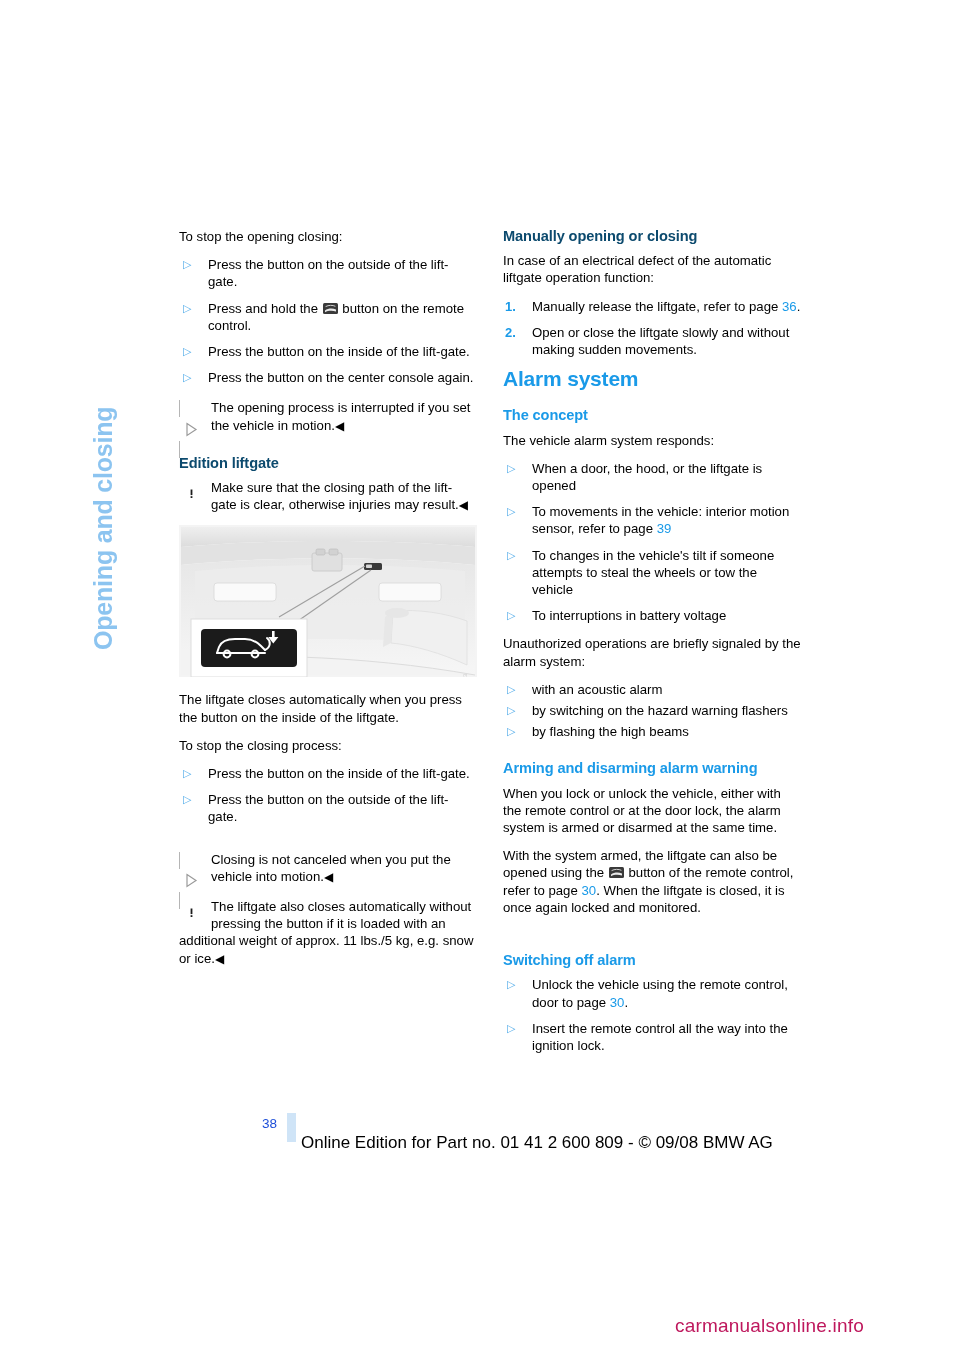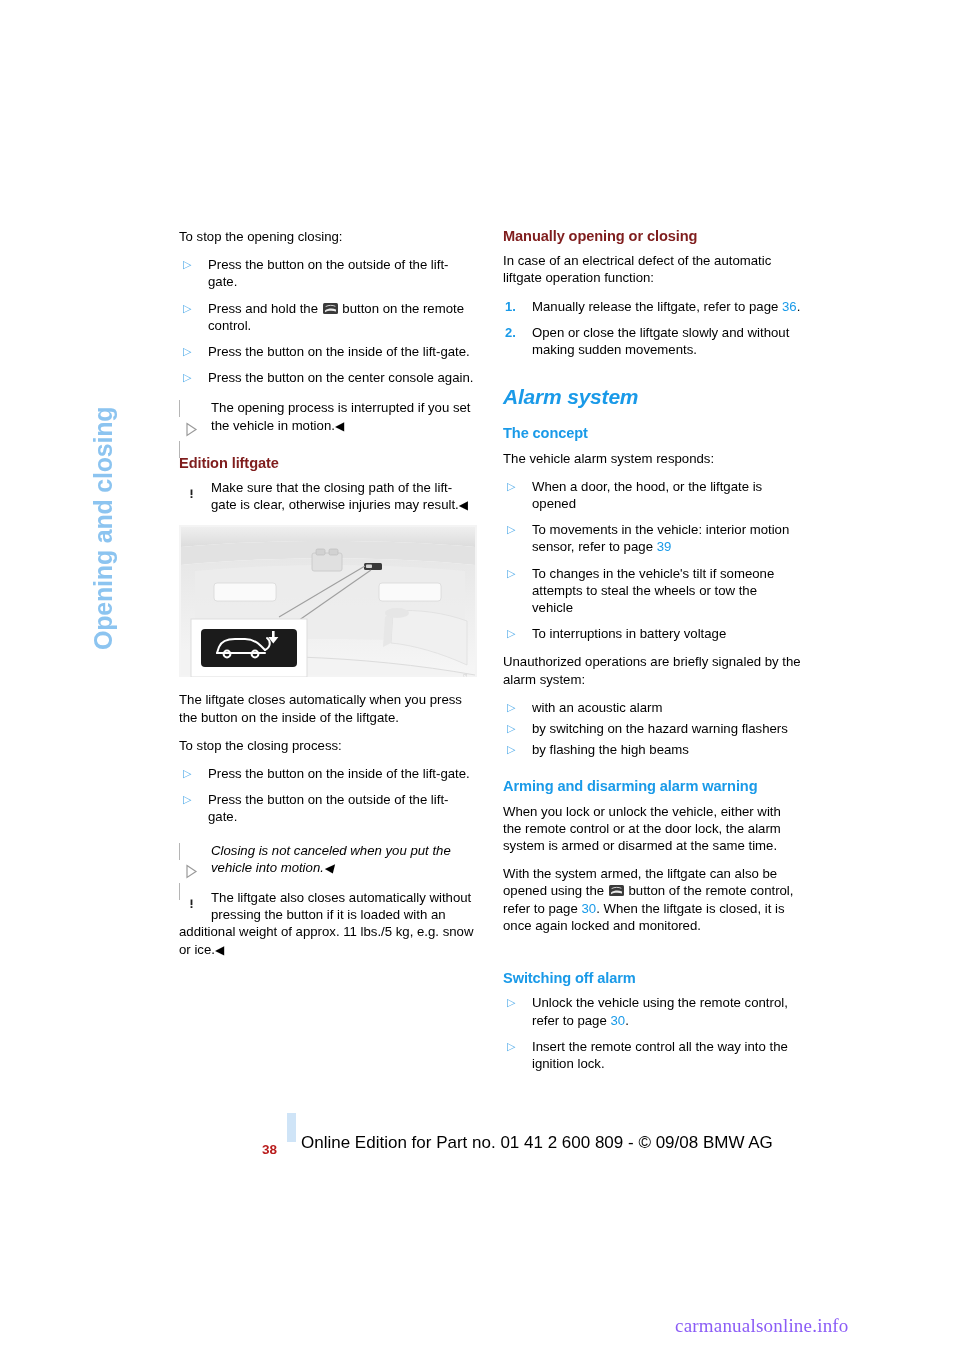--- a/index.html
+++ b/index.html
@@ -66,21 +66,21 @@
     margin: 26px 0 14px 0;
     letter-spacing: -0.2px;
   }
   .h2 {
     font-size: 14.6px;
     font-weight: bold;
     color: #1a9ae8;
     margin: 16px 0 7px 0;
     letter-spacing: -0.1px;
   }
-  .h2.pale { color: #7f1d1d; }
+  .h2.pale { color: #0c4a6e; }
   .h2.first { margin-top: 0; }
 
   
   ul.bullets, ol.numbers {
     list-style: none;
     margin: 0 0 11px 0;
     padding: 0;
   }
   ul.bullets li, ol.numbers li {
     position: relative;
@@ -166,23 +166,22 @@
     transform: rotate(-90deg);
     white-space: nowrap;
   }
 
   
   .folio {
     position: absolute;
     left: 262px;
     top: 1116px;
     font-size: 13.5px;
-    font-weight: bold;
-    color: #b91c1c;
-    margin-top: 26px;
+    font-weight: normal;
+    color: #1d4ed8;
   }
   .folio-bar {
     position: absolute;
     left: 287px;
     top: 1113px;
     width: 9px;
     height: 29px;
     background: #cfe4f7;
   }
   .edition {
@@ -191,24 +190,23 @@
     top: 1133px;
     font-size: 17px;
     color: #000;
     white-space: nowrap;
   }
   .site-watermark {
     position: absolute;
     left: 675px;
     top: 1315px;
     font-size: 19px;
-    color: #8b5cf6;
+    color: #be185d;
     letter-spacing: 0.2px;
     white-space: nowrap;
-    font-family: Liberation Serif, serif;
   }
   .inline-icon {
     display: inline-block;
     width: 15px;
     height: 11px;
     vertical-align: -1px;
     margin: 0 1px;
   }
   .link { color: #1a9ae8; }
 </style>
@@ -349,21 +347,21 @@
       <li>
         <span class="bullet-mark">▷</span>
         <span>Press the button on the inside of the lift-gate.</span>
       </li>
       <li>
         <span class="bullet-mark">▷</span>
         <span>Press the button on the outside of the lift-gate.</span>
       </li>
     </ul>
 
-    <div class="note" style="margin-top:16px;font-style:italic;">
+    <div class="note" style="margin-top:25px;">
       <span class="glyph">
         <span class="icon-info">
           <svg width="23" height="23" viewBox="0 0 23 23">
               <polygon points="8,5.5 17,11.5 8,17.5" fill="#ffffff" stroke="#9a9a9a" stroke-width="1.2"></polygon>
             </svg>
         </span>
       </span>
       <span class="body">Closing is not canceled when you put the vehicle into motion.</span><span class="end-mark">◀</span>
     </div>
 
@@ -392,21 +390,21 @@
       <li>
         <span class="num-mark">1.</span>
         <span>Manually release the liftgate, refer to page </span><span class="link">36</span><span>.</span>
       </li>
       <li>
         <span class="num-mark">2.</span>
         <span>Open or close the liftgate slowly and without making sudden movements.</span>
       </li>
     </ol>
 
-    <div class="h1" style="margin-top:30px;font-style:italic;">Alarm system</div>
+    <div class="h1" style="margin-top:12px;">Alarm system</div>
 
     <div class="h2" style="margin-top:20px;">The concept</div>
 
     <p>The vehicle alarm system responds:</p>
 
     <ul class="bullets">
       <li>
         <span class="bullet-mark">▷</span>
         <span>When a door, the hood, or the liftgate is opened</span>
       </li>
@@ -449,21 +447,21 @@
             <rect x="0" y="0" width="15" height="11" rx="1.5" fill="#3a3a3a"></rect>
             <path d="M2 7.4 C5 5.2 9.5 5.0 13 6.4 L13 8.6 C9.5 7.4 5 7.6 2 9.2 Z" fill="#e9e9e9"></path>
             <path d="M2.6 3.6 C5.6 2.0 9.6 2.0 12.4 3.3" stroke="#cfcfcf" stroke-width="1" fill="none"></path>
           </svg></span><span> button of the remote control, refer to page </span><span class="link">30</span><span>. When the liftgate is closed, it is once again locked and monitored.</span></p>
 
     <div class="h2" style="margin-top:36px;">Switching off alarm</div>
 
     <ul class="bullets">
       <li>
         <span class="bullet-mark">▷</span>
-        <span>Unlock the vehicle using the remote control, refer to page </span><span class="link">30</span><span>.</span>
+        <span>Unlock the vehicle using the remote control, door to page </span><span class="link">30</span><span>.</span>
       </li>
       <li>
         <span class="bullet-mark">▷</span>
         <span>Insert the remote control all the way into the ignition lock.</span>
       </li>
     </ul>
 
   </div>
 
   <div class="folio">38</div>

